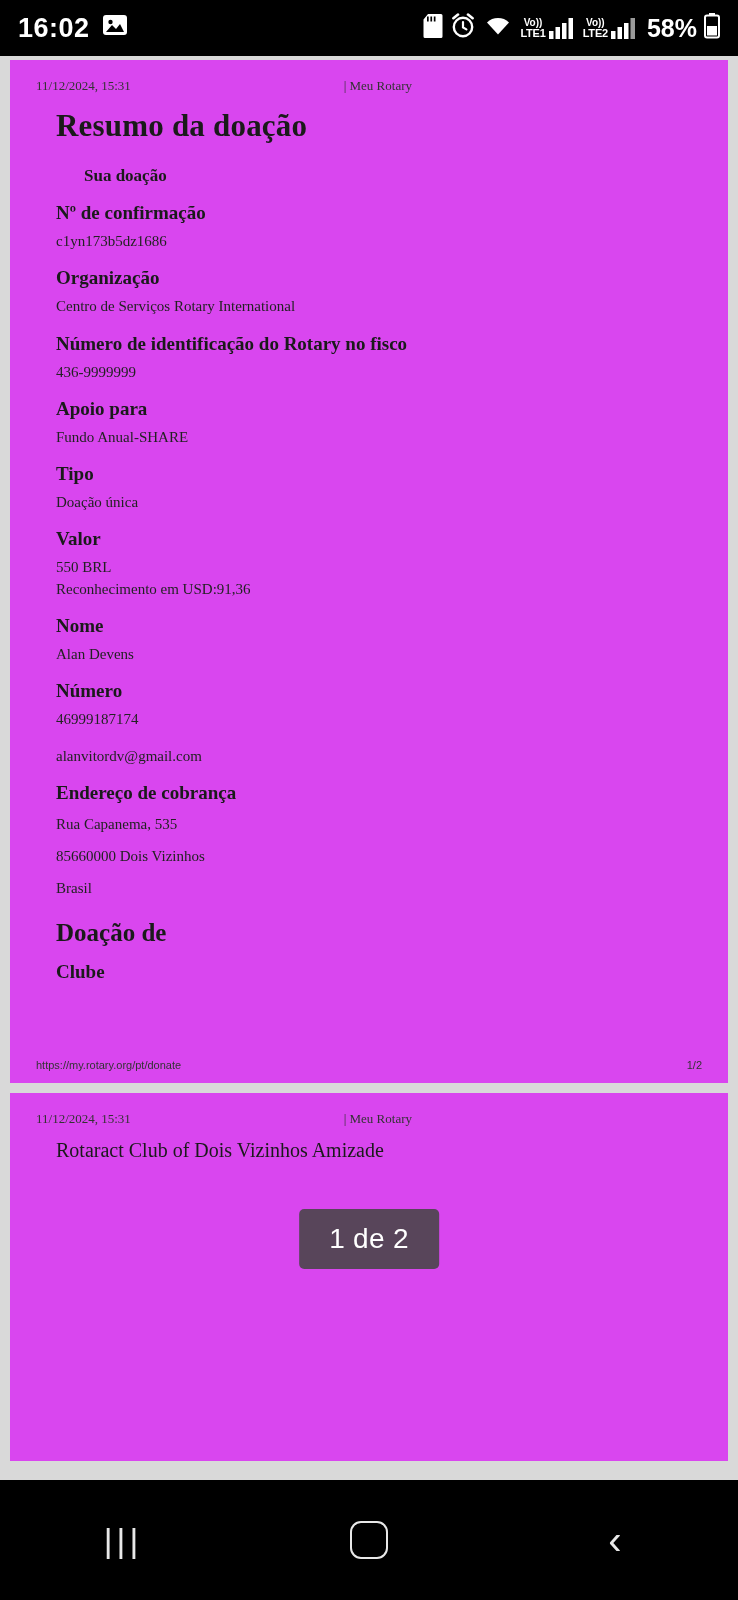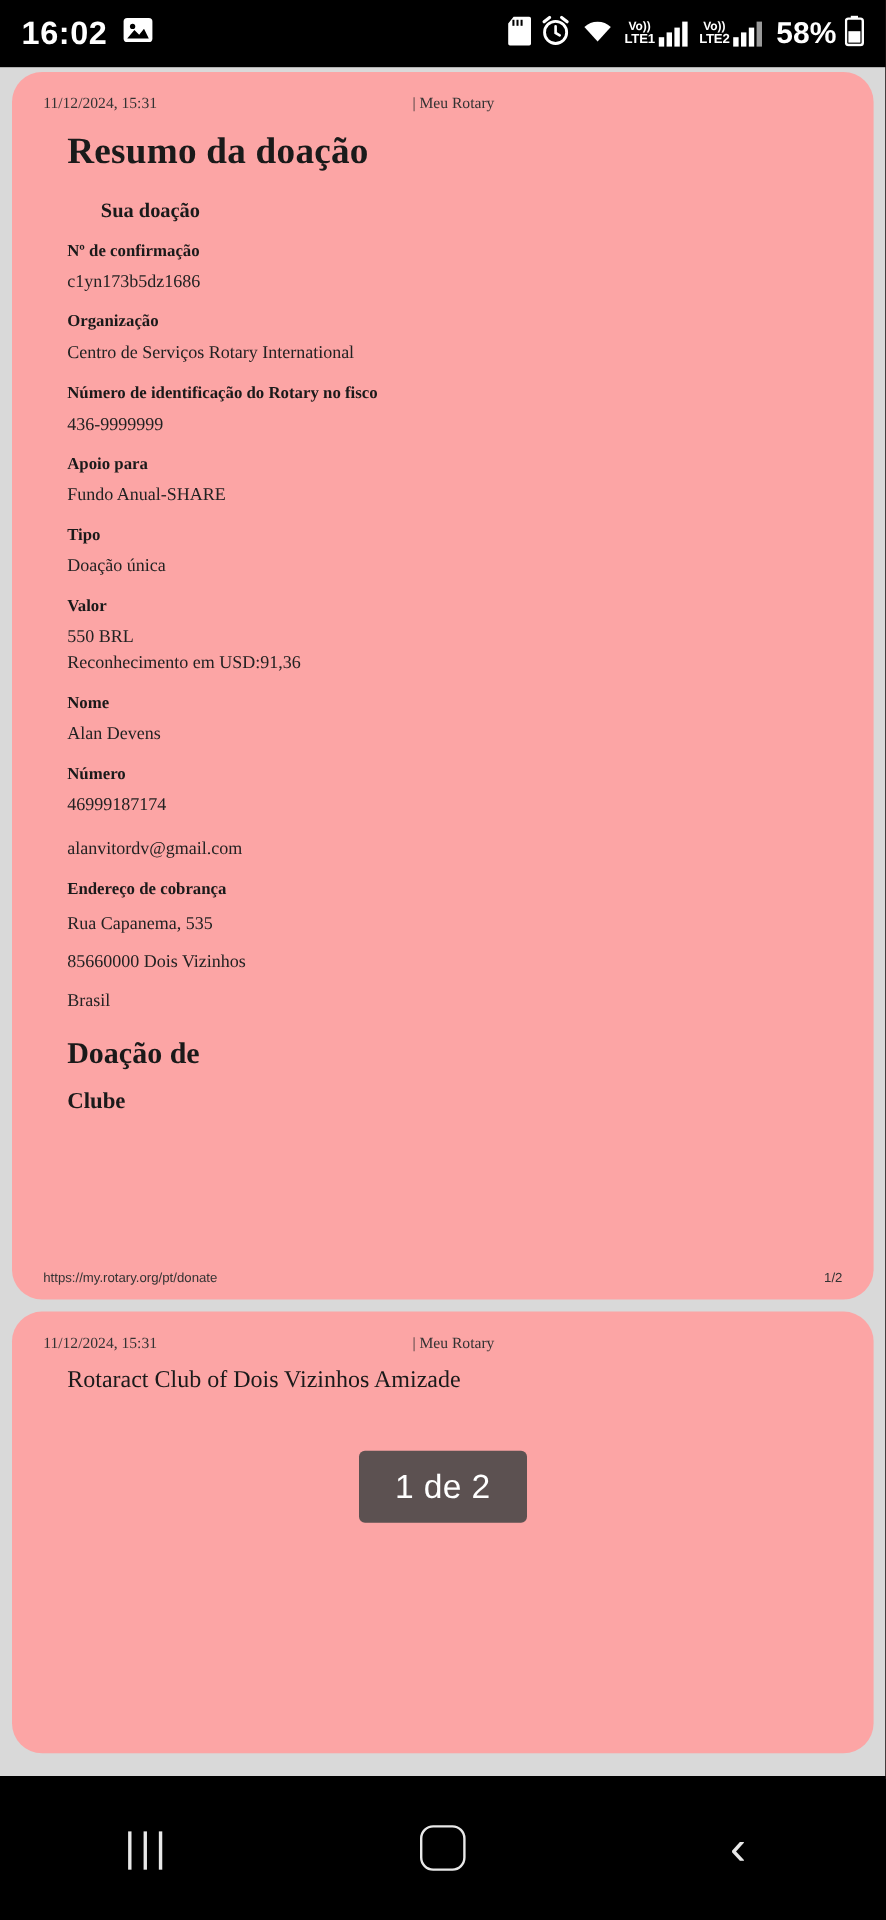--- a/index.html
+++ b/index.html
@@ -72,24 +72,23 @@
   .viewer {
     position: absolute;
     top: 56px; left: 0;
     width: 738px;
     height: 1424px;
     background: #d9d9d9;
     overflow: hidden;
   }
   .page {
     position: relative;
-    background: #fca5a5;
+    background: #d946ef;
     width: 718px;
     margin: 4px auto 0 auto;
-    border-radius: 25px;
   }
   .page1 { height: 1023px; padding: 0; }
   .page2 { height: 368px; margin-top: 10px; }
 
   .pg-head {
     display: flex;
     justify-content: space-between;
     font-family: "Liberation Serif", serif;
     font-size: 13px;
     color: #333;
@@ -123,21 +122,21 @@
     font-family: Liberation Serif, serif;
     font-size: 17px;
     font-weight: 700;
     color: #1a1a1a;
     margin-bottom: 16px;
     margin-left: 28px;
   }
   .field { margin-bottom: 15px; }
   .field-label {
     font-family: "Liberation Serif", serif;
-    font-size: 14px;
+    font-size: 19px;
     font-weight: 700;
     color: #1a1a1a;
     margin-bottom: 7px;
   }
   .field-value {
     font-family: "Liberation Serif", serif;
     font-size: 15px;
     color: #222;
     line-height: 1.42;
   }

